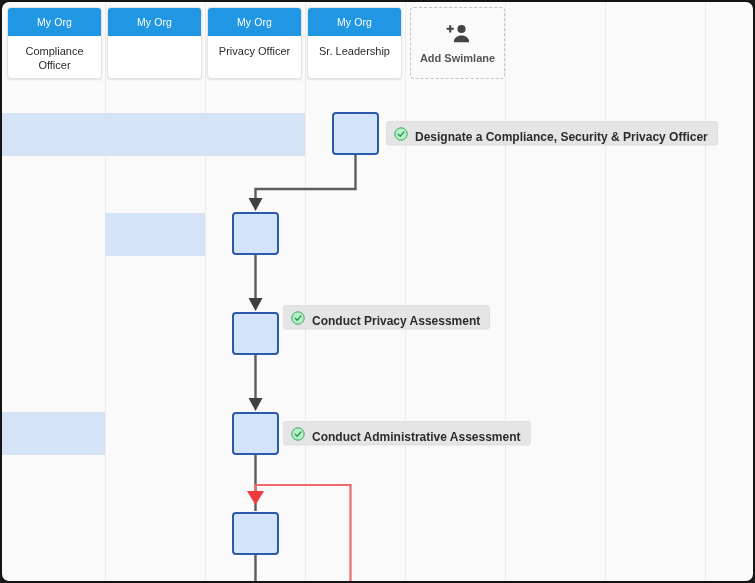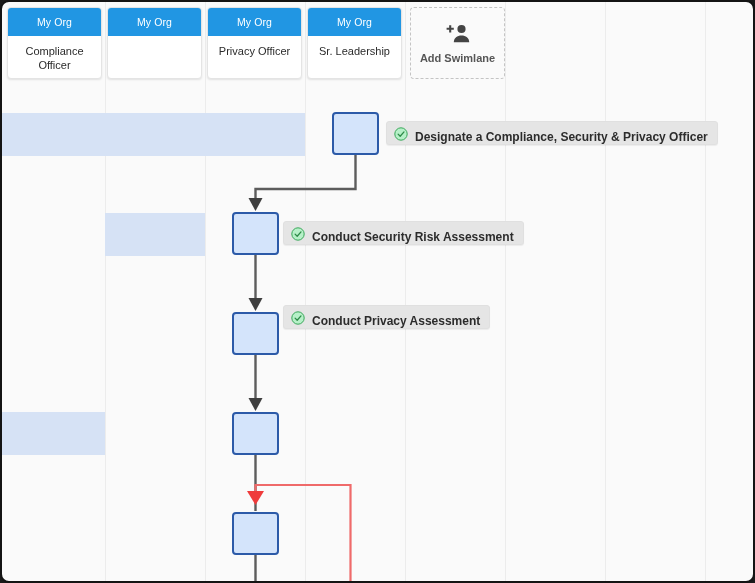--- a/index.html
+++ b/index.html
@@ -192,35 +192,35 @@
   <div class="task-label" style="left:384px;top:119px">
     <span class="status-icon">
       <svg width="14" height="14" viewBox="0 0 14 14" aria-hidden="true">
         <circle cx="7" cy="7" r="6.2" fill="#b6f0c8" stroke="#3aa75a" stroke-width="1"></circle>
         <path d="M4.1 7.1 L6.2 9.2 L10 4.9" fill="none" stroke="#2e8b48" stroke-width="1.3" stroke-linecap="round" stroke-linejoin="round"></path>
       </svg>
     </span>
     <span>Designate a Compliance, Security &amp; Privacy Officer</span>
   </div>
 
-  <div class="task-label" style="left:281px;top:219px">
-    <span class="status-icon">
-      <svg width="14" height="14" viewBox="0 0 14 14" aria-hidden="true">
-        <circle cx="7" cy="7" r="6.2" fill="#b6f0c8" stroke="#3aa75a" stroke-width="1"></circle>
-        <path d="M4.1 7.1 L6.2 9.2 L10 4.9" fill="none" stroke="#2e8b48" stroke-width="1.3" stroke-linecap="round" stroke-linejoin="round"></path>
-      </svg>
-    </span>
-    <span>Conduct Security Risk Assessment</span>
-  </div>
 
   <div class="task-label" style="left:281px;top:303px">
     <span class="status-icon">
       <svg width="14" height="14" viewBox="0 0 14 14" aria-hidden="true">
         <circle cx="7" cy="7" r="6.2" fill="#b6f0c8" stroke="#3aa75a" stroke-width="1"></circle>
         <path d="M4.1 7.1 L6.2 9.2 L10 4.9" fill="none" stroke="#2e8b48" stroke-width="1.3" stroke-linecap="round" stroke-linejoin="round"></path>
       </svg>
     </span>
     <span>Conduct Privacy Assessment</span>
   </div>
 
+  <div class="task-label" style="left:281px;top:419px">
+    <span class="status-icon">
+      <svg width="14" height="14" viewBox="0 0 14 14" aria-hidden="true">
+        <circle cx="7" cy="7" r="6.2" fill="#b6f0c8" stroke="#3aa75a" stroke-width="1"></circle>
+        <path d="M4.1 7.1 L6.2 9.2 L10 4.9" fill="none" stroke="#2e8b48" stroke-width="1.3" stroke-linecap="round" stroke-linejoin="round"></path>
+      </svg>
+    </span>
+    <span>Conduct Administrative Assessment</span>
+  </div>
 
 
 </div>
 
 </body></html>

